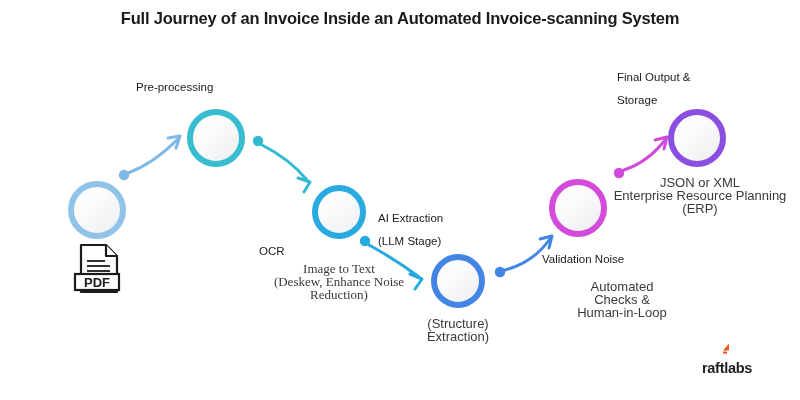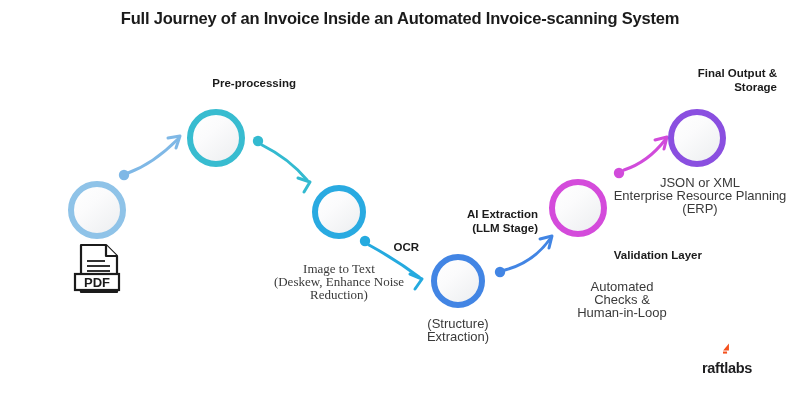--- a/index.html
+++ b/index.html
@@ -46,25 +46,25 @@
   .node-circle {
     position: absolute;
     border-radius: 50%;
     box-sizing: border-box;
     background: linear-gradient(140deg, #ffffff 0%, #fbfbfc 38%, #eceef0 100%);
   }
 
   
   .node-heading {
     position: absolute;
-    text-align: right;
+    text-align: left;
     font-size: 11.5px;
-    font-weight: bold;
+    font-weight: normal;
     color: #1b1b1b;
-    line-height: 14px;
+    line-height: 23px;
     white-space: pre-line;
   }
   .node-sub {
     position: absolute;
     text-align: center;
     font-size: 13px;
     font-weight: normal;
     color: #3a3a3a;
     line-height: 13px;
     white-space: pre-line;
@@ -175,21 +175,21 @@
   <div class="node-heading" style="left:259px; top:240px; width:160px;">OCR</div>
   <div class="node-sub" style="left:259px; top:262px; width:160px;font-family:Liberation Serif, serif;">Image to Text
 (Deskew, Enhance Noise
 Reduction)</div>
 
   <div class="node-heading" style="left:378px; top:207px; width:160px;">AI Extraction
 (LLM Stage)</div>
   <div class="node-sub" style="left:378px; top:317px; width:160px;">(Structure)
 Extraction)</div>
 
-  <div class="node-heading" style="left:542px; top:248px; width:160px;">Validation Layer</div>
+  <div class="node-heading" style="left:542px; top:248px; width:160px;">Validation Noise</div>
   <div class="node-sub" style="left:542px; top:280px; width:160px;">Automated
 Checks &amp;
 Human-in-Loop</div>
 
   <div class="node-heading" style="left:617px; top:66px; width:160px;">Final Output &amp;
 Storage</div>
   <div class="node-sub" style="left:601px; top:176px; width:198px;">JSON or XML
 Enterprise Resource Planning (ERP)</div>
 
   <div id="brand-logo">

